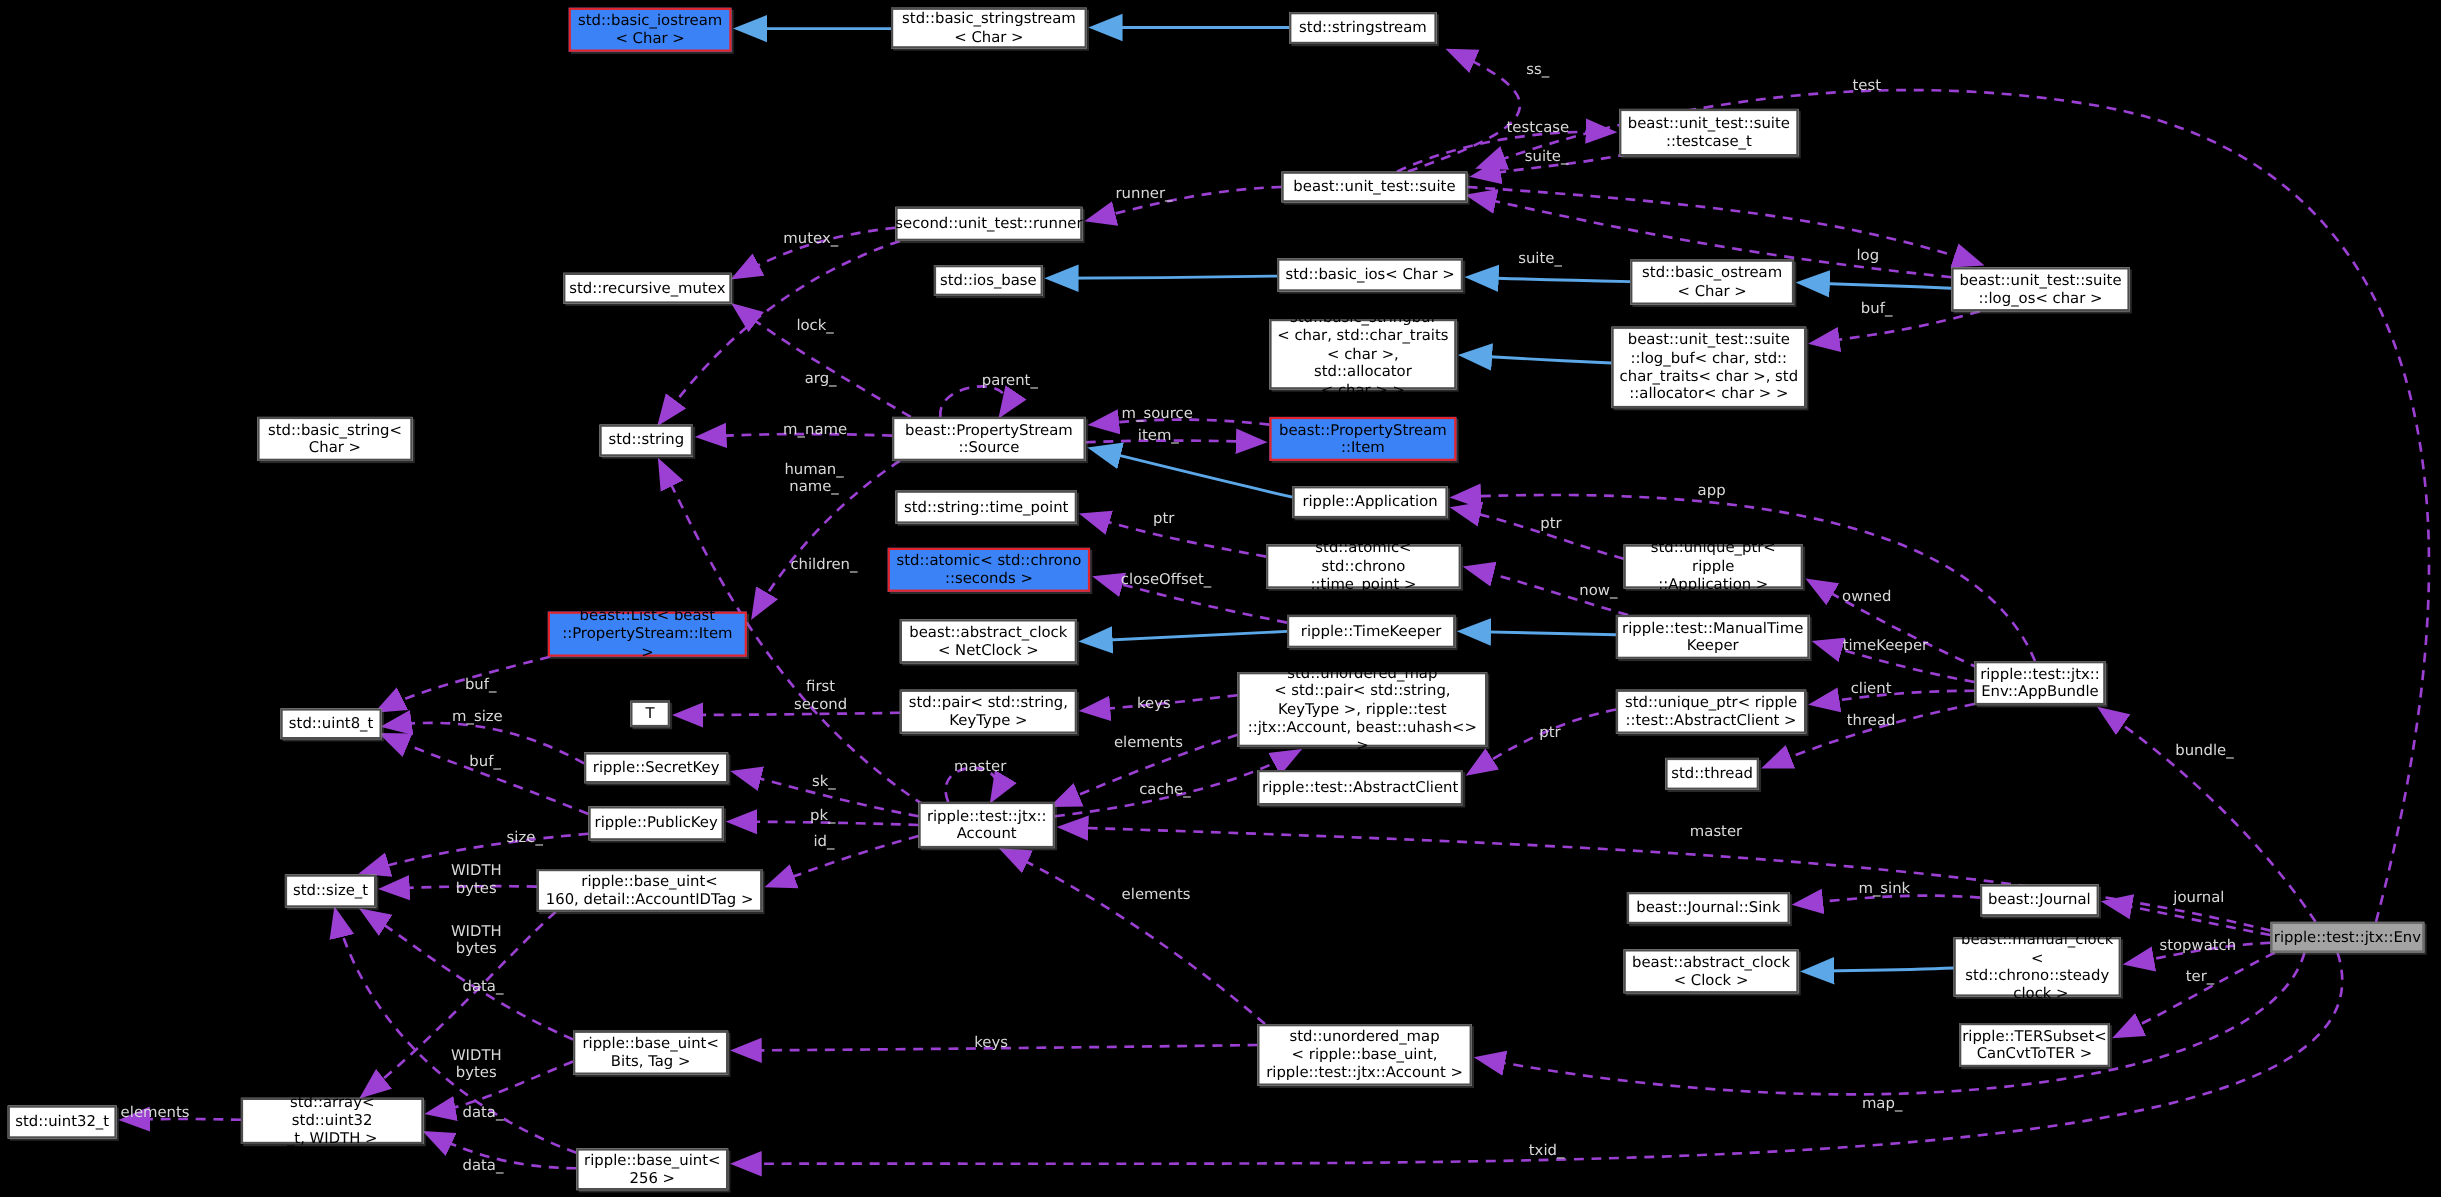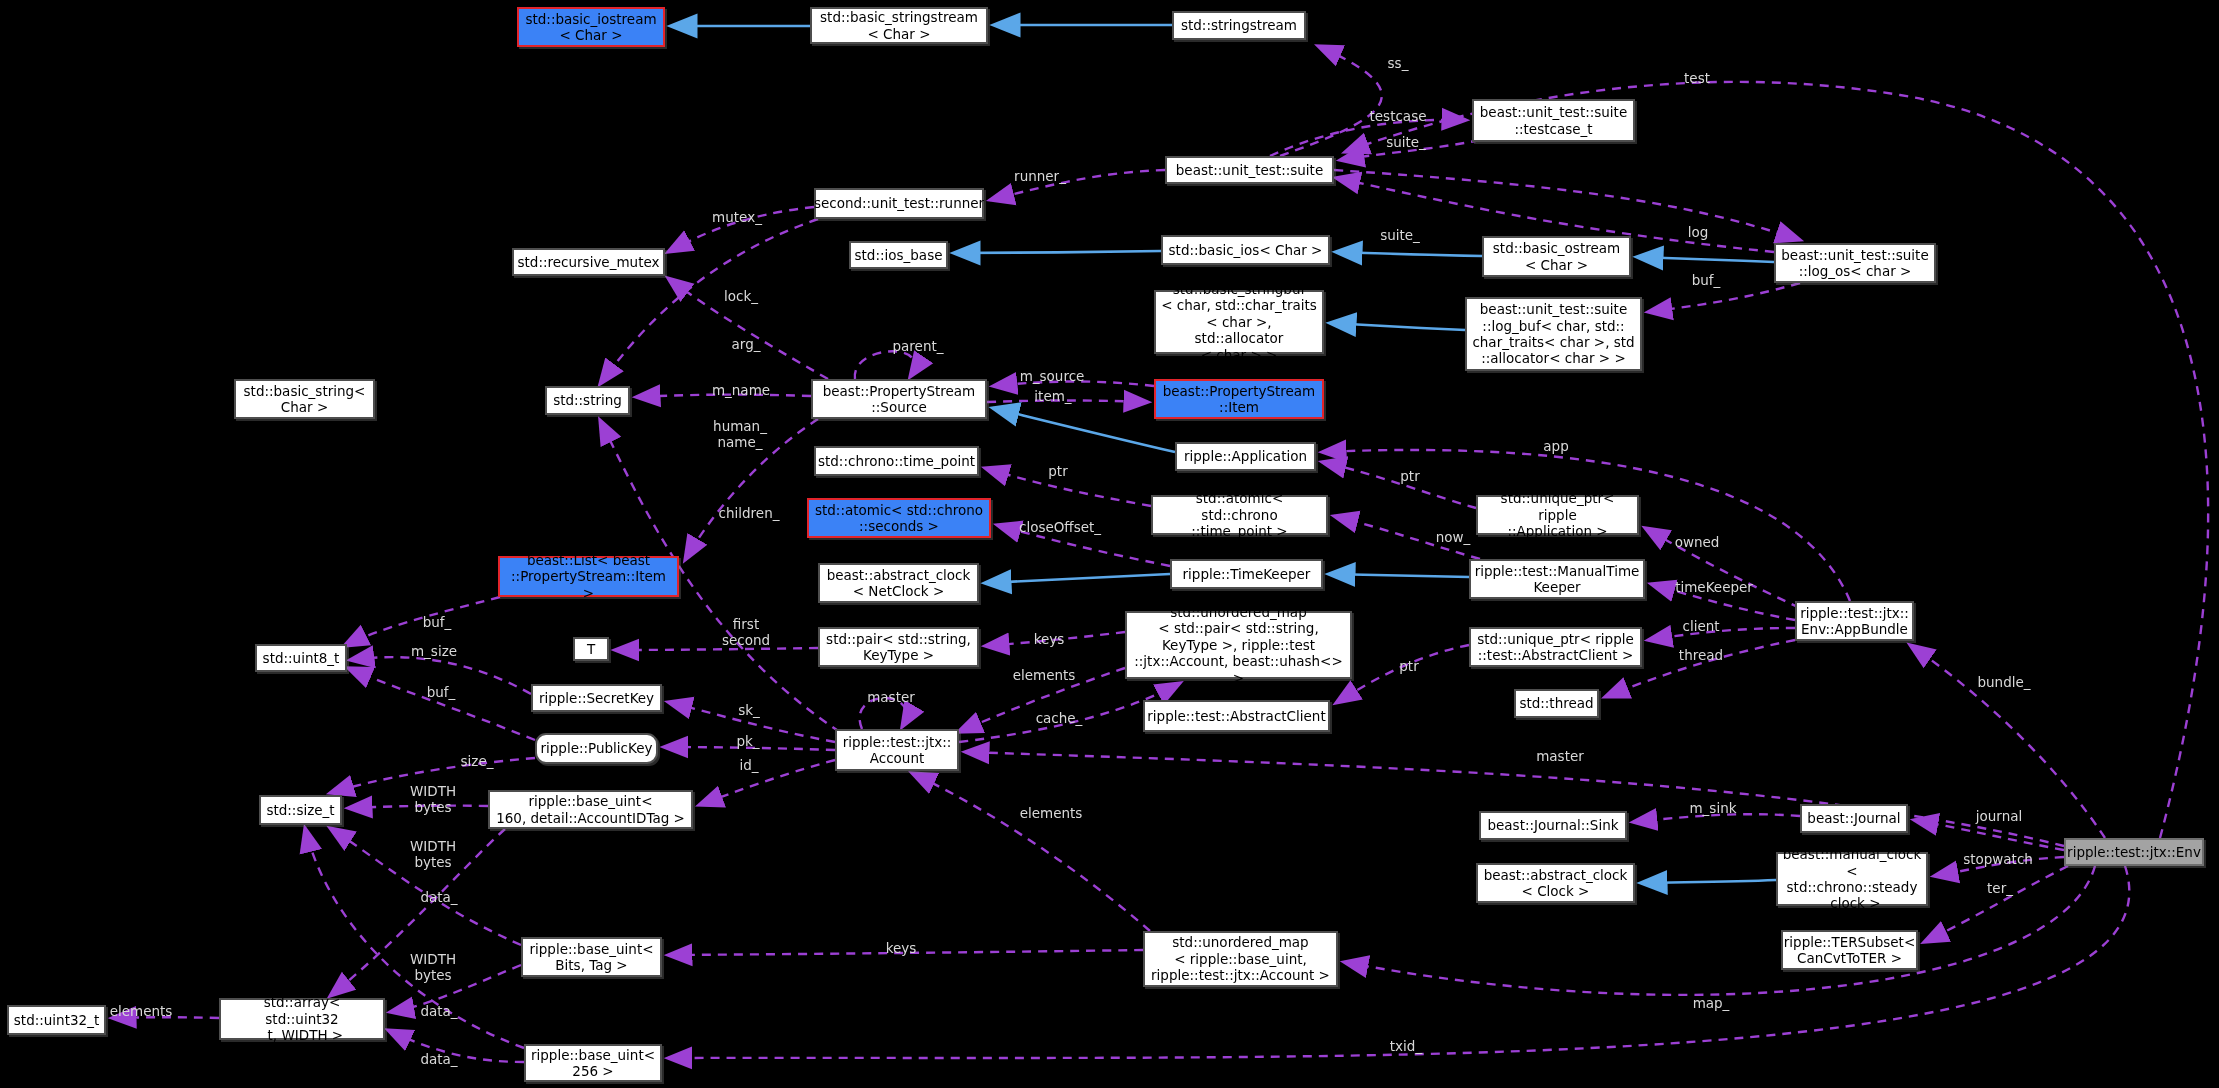--- a/index.html
+++ b/index.html
@@ -182,21 +182,21 @@
 ::log_buf&lt; char, std::
 char_traits&lt; char &gt;, std
 ::allocator&lt; char &gt; &gt;</div>
     <div class="node" style="left: 234px; top: 379px; width: 141px; height: 40px;">std::basic_string&lt;
 Char &gt;</div>
     <div class="node" style="left: 545px; top: 386px; width: 85px; height: 29px;">std::string</div>
     <div class="node" style="left: 811px; top: 379px; width: 176px; height: 40px;">beast::PropertyStream
 ::Source</div>
     <div class="node red" style="left: 1154px; top: 379px; width: 170px; height: 40px;">beast::PropertyStream
 ::Item</div>
-    <div class="node" style="left: 814px; top: 446px; width: 165px; height: 30px;">std::chrono::time_point</div>
+    <div class="node" style="left: 814px; top: 446px; width: 165px; height: 30px;">std::string::time_point</div>
     <div class="node" style="left: 1175px; top: 442px; width: 141px; height: 29px;">ripple::Application</div>
     <div class="node red" style="left: 807px; top: 498px; width: 184px; height: 40px;">std::atomic&lt; std::chrono
 ::seconds &gt;</div>
     <div class="node" style="left: 1151px; top: 495px; width: 177px; height: 40px;">std::atomic&lt; std::chrono
 ::time_point &gt;</div>
     <div class="node" style="left: 1476px; top: 495px; width: 163px; height: 40px;">std::unique_ptr&lt; ripple
 ::Application &gt;</div>
     <div class="node red" style="left: 498px; top: 556px; width: 181px; height: 41px;">beast::List&lt; beast
 ::PropertyStream::Item &gt;</div>
     <div class="node" style="left: 818px; top: 563px; width: 161px; height: 40px;">beast::abstract_clock
@@ -212,21 +212,21 @@
     <div class="node" style="left: 1125px; top: 611px; width: 227px; height: 68px;">std::unordered_map
 &lt; std::pair&lt; std::string,
  KeyType &gt;, ripple::test
 ::jtx::Account, beast::uhash&lt;&gt; &gt;</div>
     <div class="node" style="left: 1469px; top: 627px; width: 173px; height: 40px;">std::unique_ptr&lt; ripple
 ::test::AbstractClient &gt;</div>
     <div class="node" style="left: 255px; top: 644px; width: 92px; height: 28px;">std::uint8_t</div>
     <div class="node" style="left: 1514px; top: 689px; width: 85px; height: 29px;">std::thread</div>
     <div class="node" style="left: 531px; top: 684px; width: 131px; height: 28px;">ripple::SecretKey</div>
     <div class="node" style="left: 1143px; top: 700px; width: 187px; height: 32px;">ripple::test::AbstractClient</div>
-    <div class="node" style="left: 535px; top: 733px; width: 123px; height: 31px; border-radius: 11px;">ripple::PublicKey</div>
+    <div class="node" style="left: 535px; top: 733px; width: 123px; height: 31px;">ripple::PublicKey</div>
     <div class="node" style="left: 835px; top: 729px; width: 124px; height: 42px;">ripple::test::jtx::
 Account</div>
     <div class="node" style="left: 259px; top: 795px; width: 83px; height: 30px;">std::size_t</div>
     <div class="node" style="left: 488px; top: 790px; width: 205px; height: 39px;">ripple::base_uint&lt;
 160, detail::AccountIDTag &gt;</div>
     <div class="node" style="left: 1479px; top: 811px; width: 148px; height: 29px;">beast::Journal::Sink</div>
     <div class="node" style="left: 1800px; top: 804px; width: 108px; height: 29px;">beast::Journal</div>
     <div class="node current" style="left: 2064px; top: 838px; width: 140px; height: 28px;">ripple::test::jtx::Env</div>
     <div class="node" style="left: 1476px; top: 863px; width: 159px; height: 40px;">beast::abstract_clock
 &lt; Clock &gt;</div>

